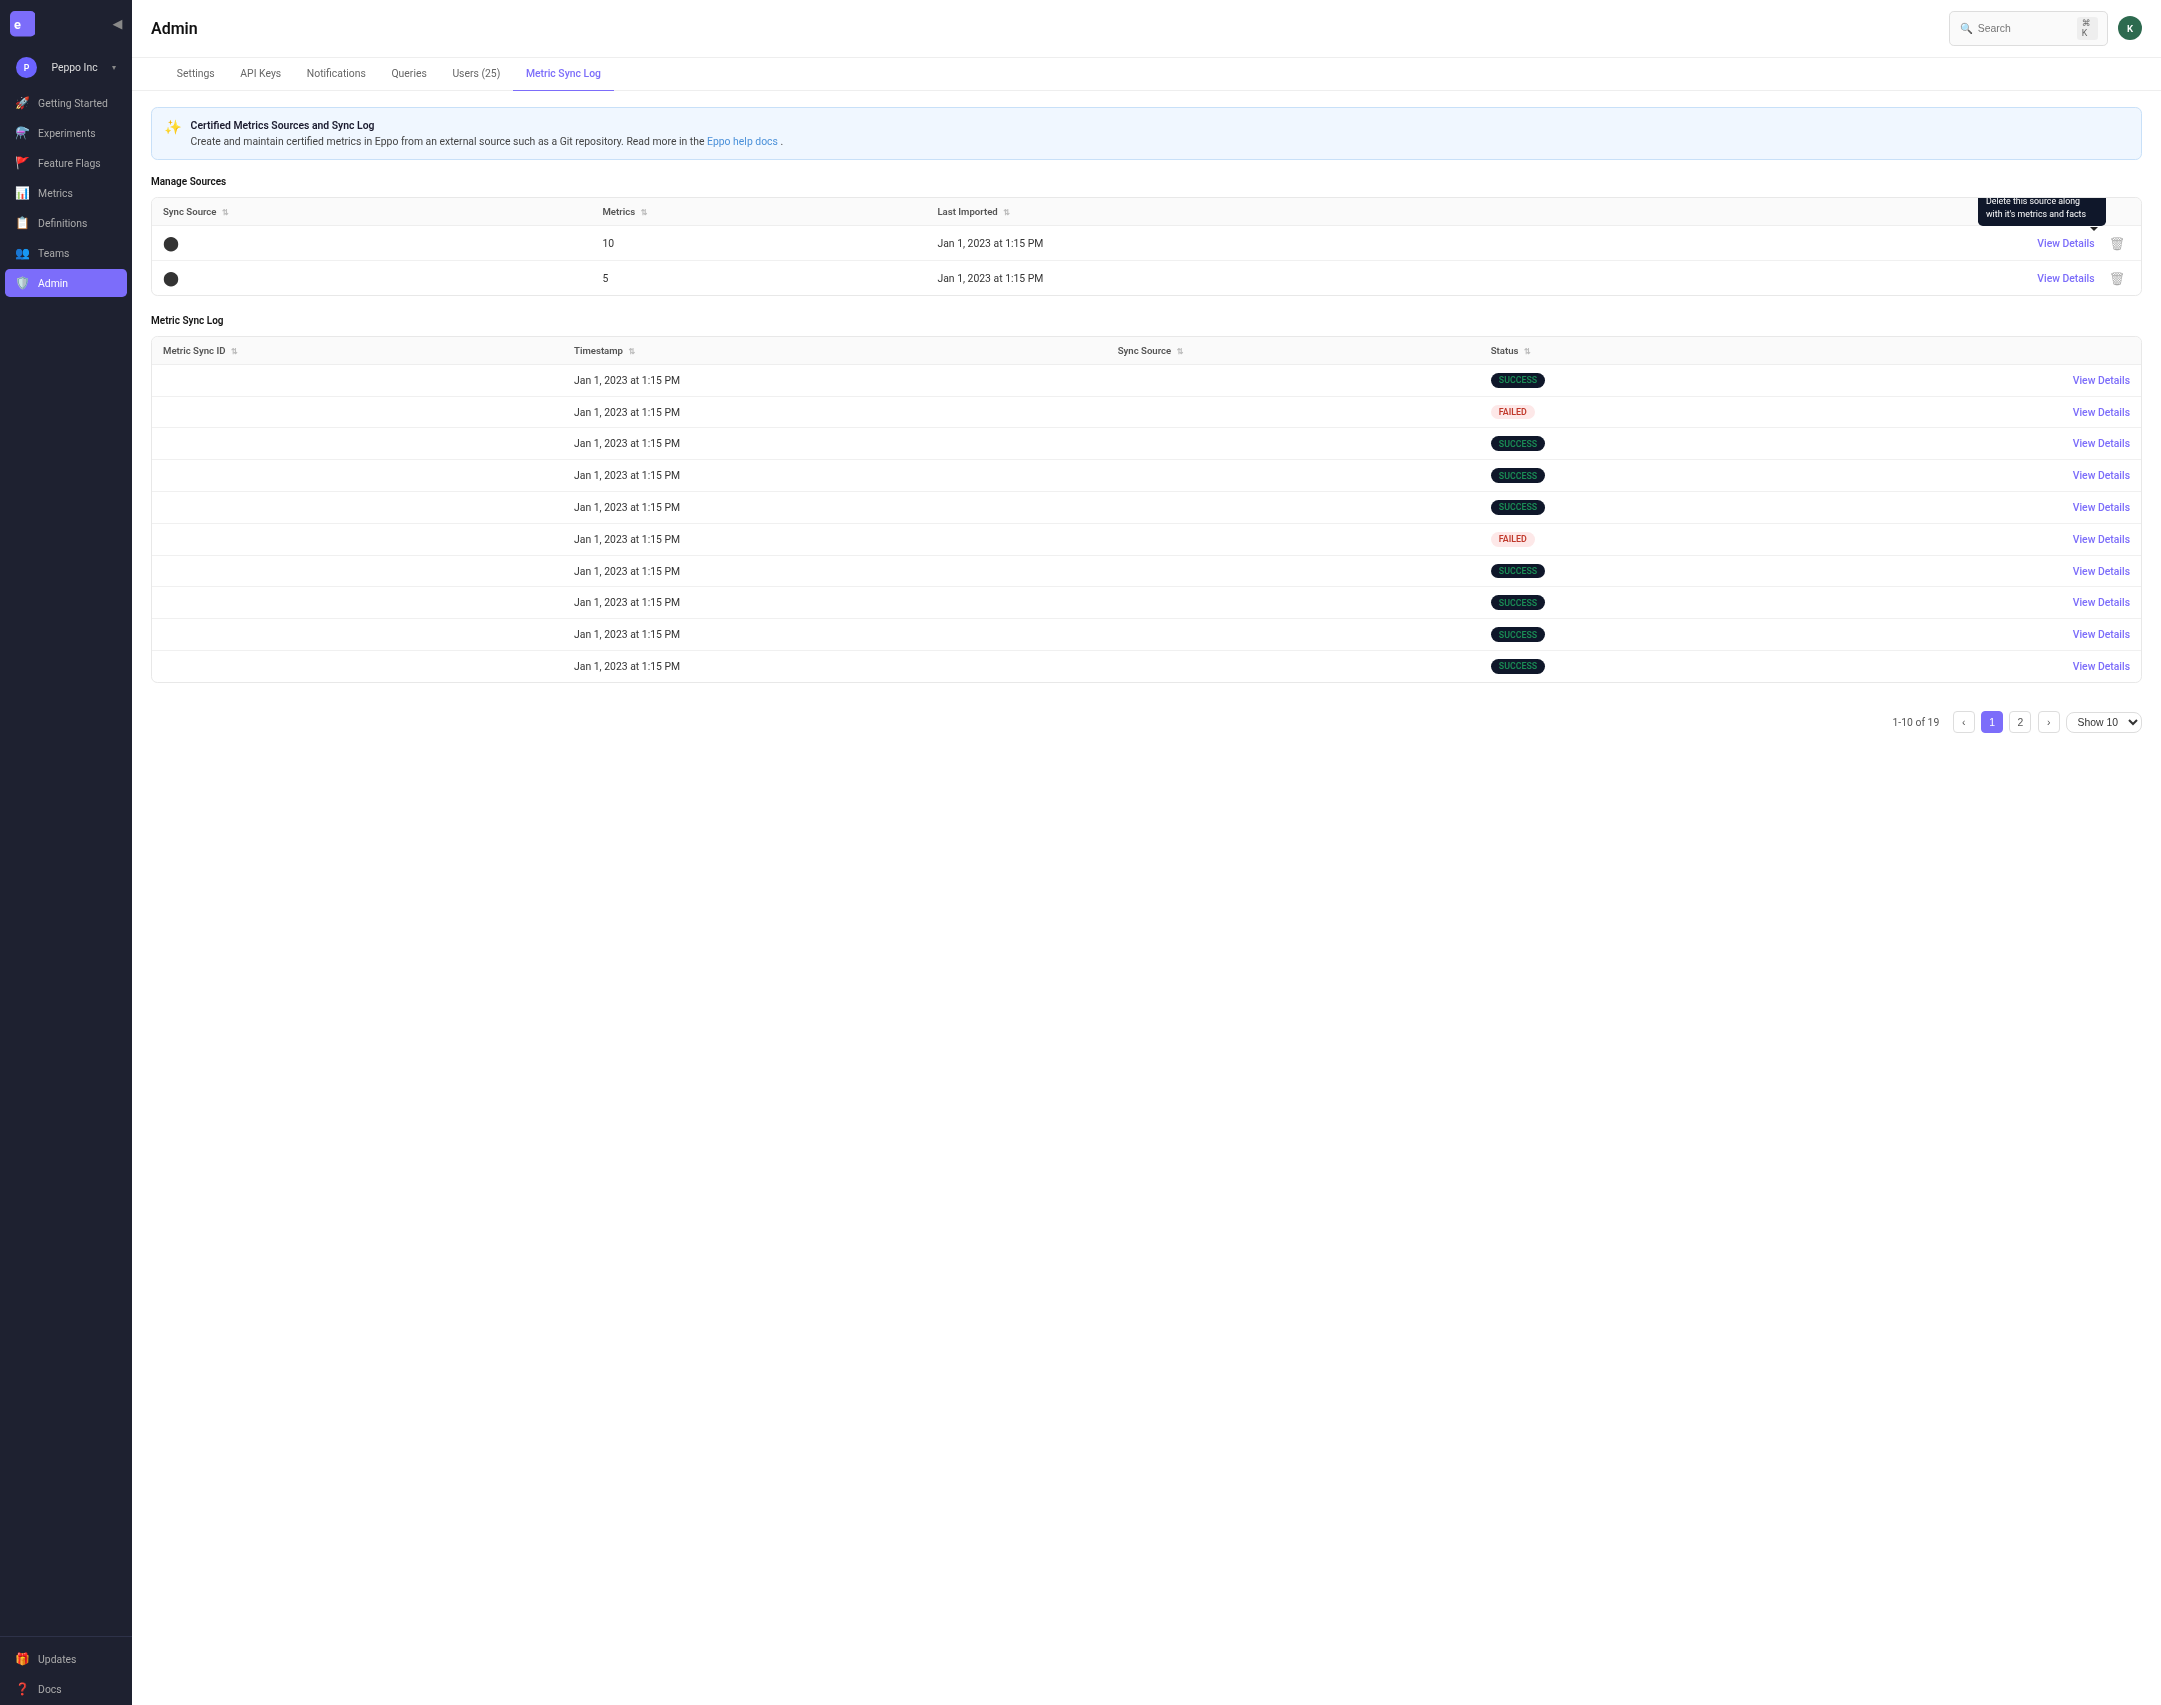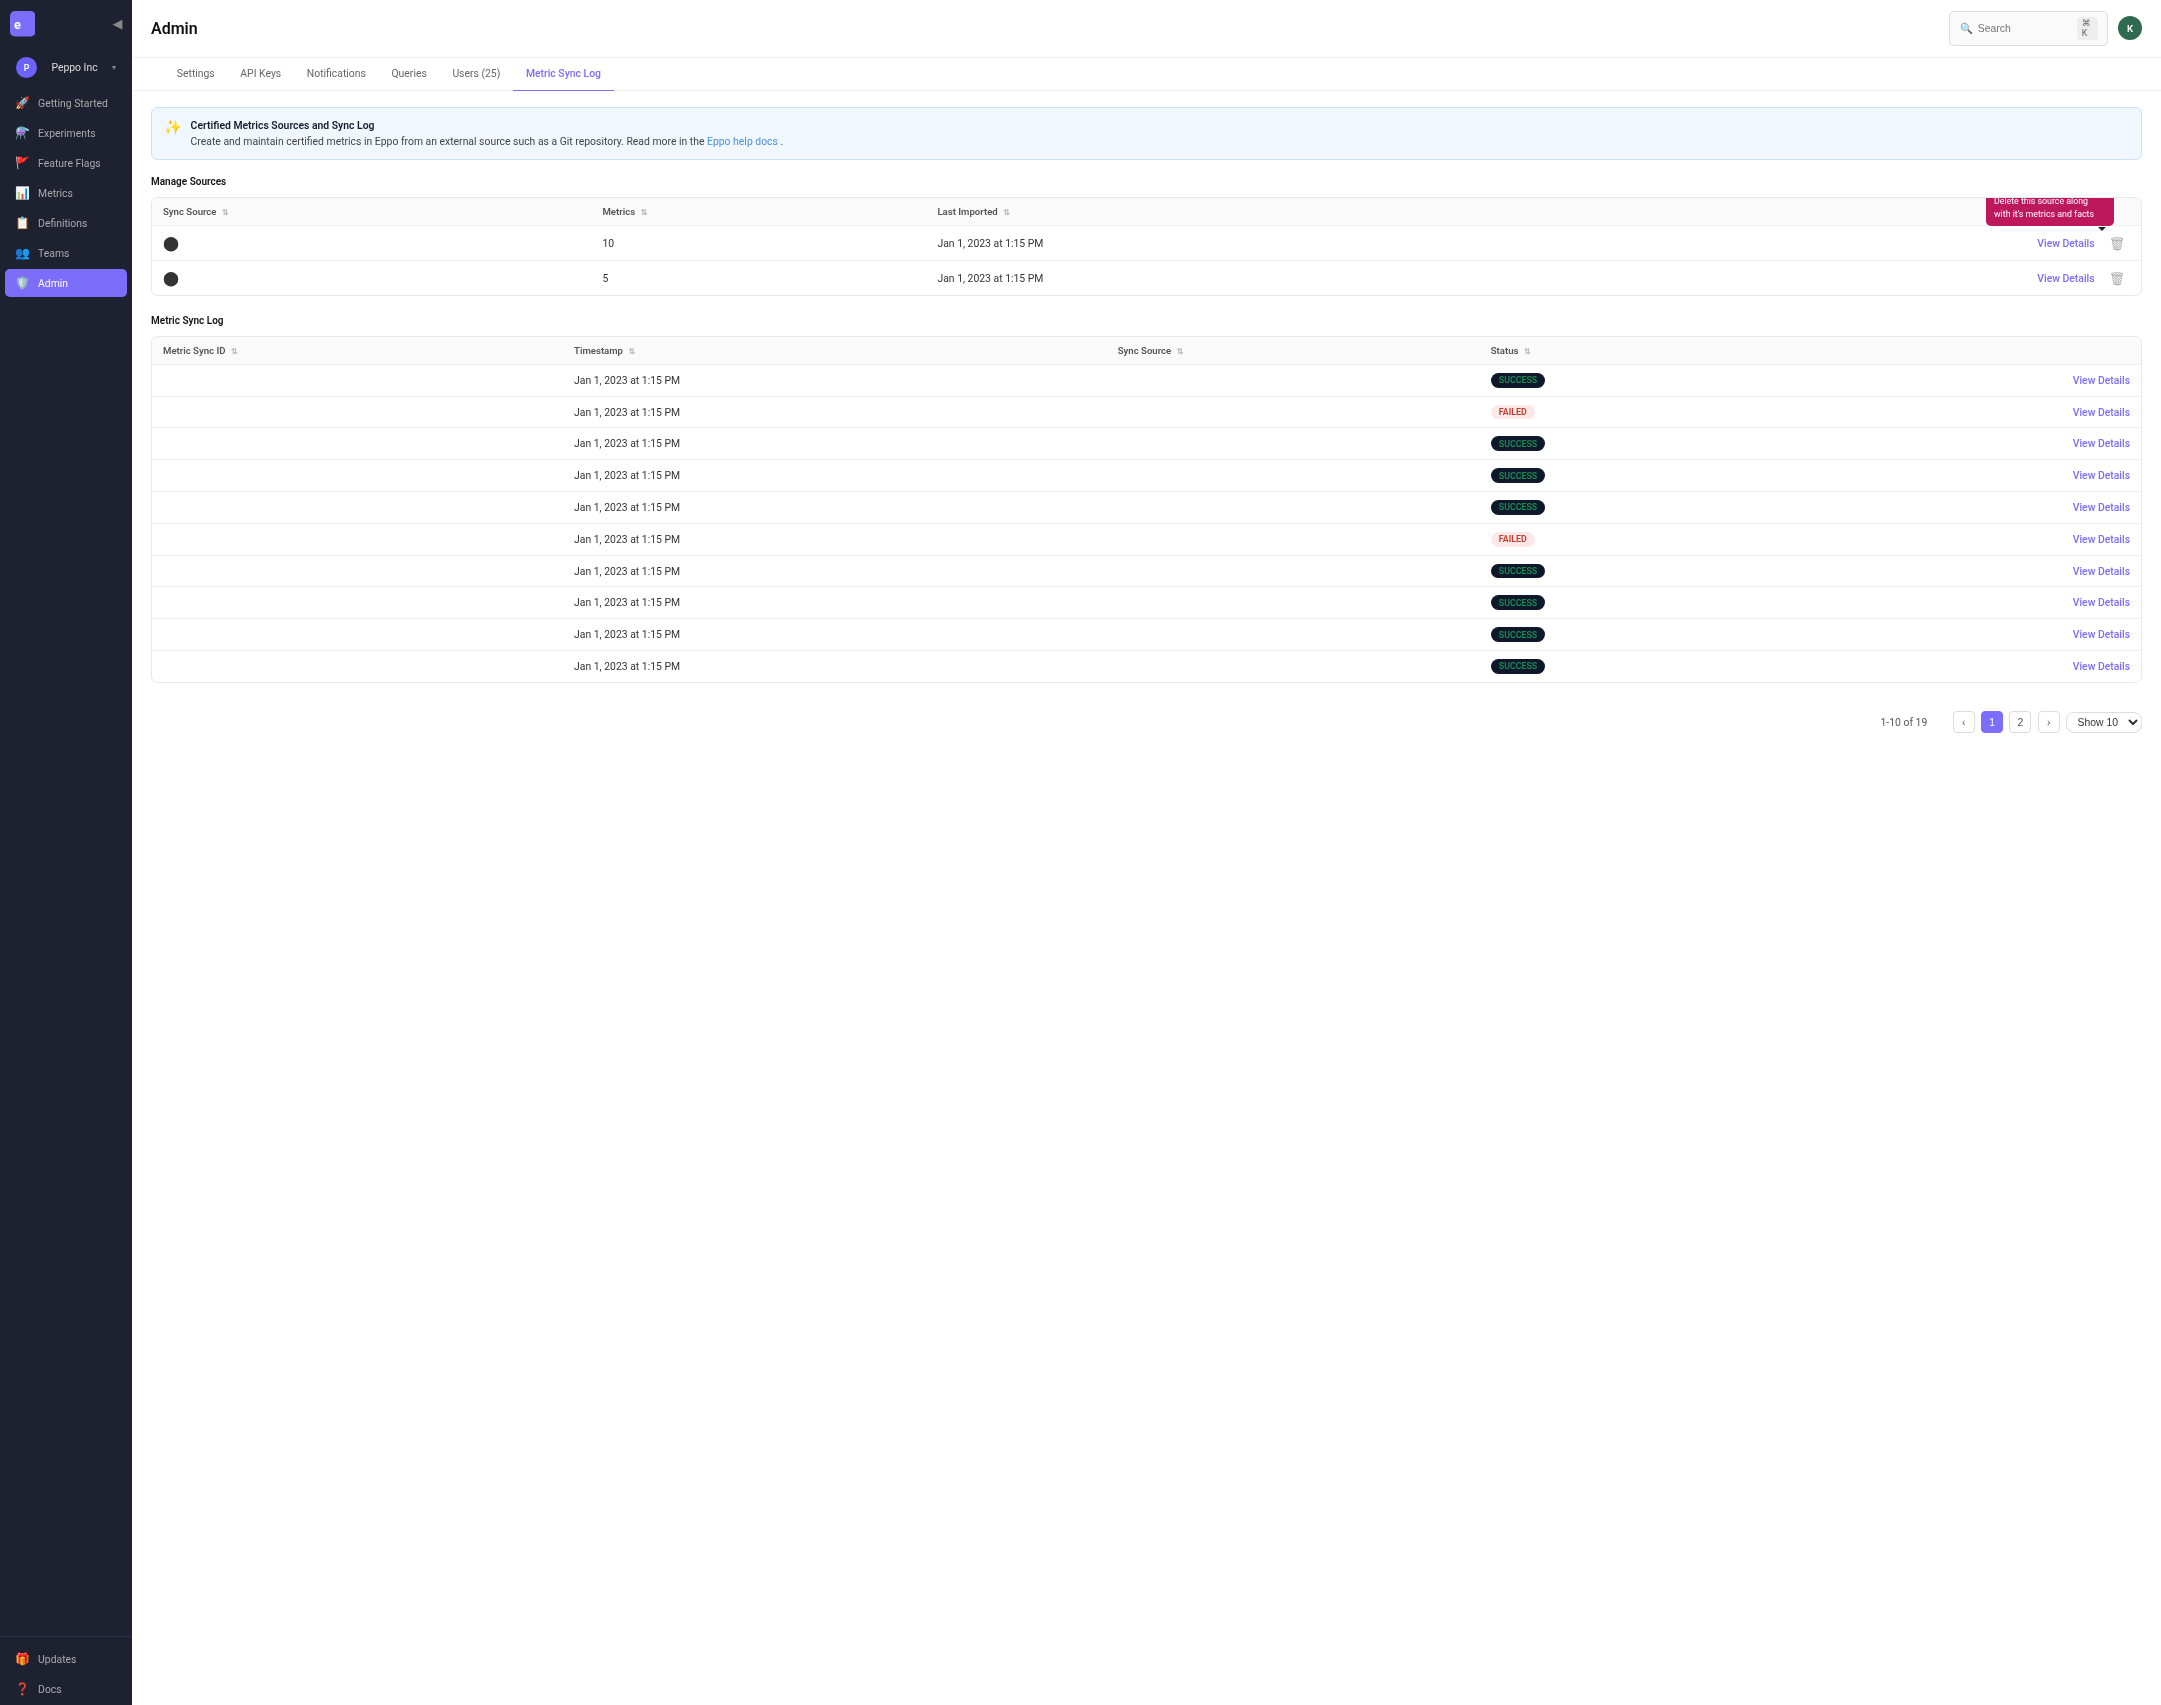--- a/index.html
+++ b/index.html
@@ -235,22 +235,22 @@
     .badge-failed { background: #fde8e8; color: #c0392b; }
 
     
     .tooltip-box {
       position: relative;
       display: inline-block;
     }
     .tooltip-popup {
       position: absolute;
       top: -45px;
-      right: 16px;
-      background: #be185d;
+      right: 24px;
+      background: #0f172a;
       color: #fff;
       font-size: 8.8px;
       padding: 6.4px 8px;
       border-radius: 4.8px;
       width: 128px;
       z-index: 100;
       line-height: 1.4;
       pointer-events: none;
     }
     .tooltip-popup::after {
@@ -266,21 +266,21 @@
     
     .pagination {
       display: flex;
       align-items: center;
       justify-content: flex-end;
       gap: 6.4px;
       padding: 9.6px 0 3.2px;
       font-size: 10.4px;
       color: #555;
     }
-    .pagination .range-text { margin-right: 19px; }
+    .pagination .range-text { margin-right: 7px; }
     .page-btn {
       width: 22px;
       height: 22px;
       border-radius: 4px;
       border: 0.8px solid #ddd;
       background: #fff;
       cursor: pointer;
       font-size: 10.4px;
       display: flex;
       align-items: center;

